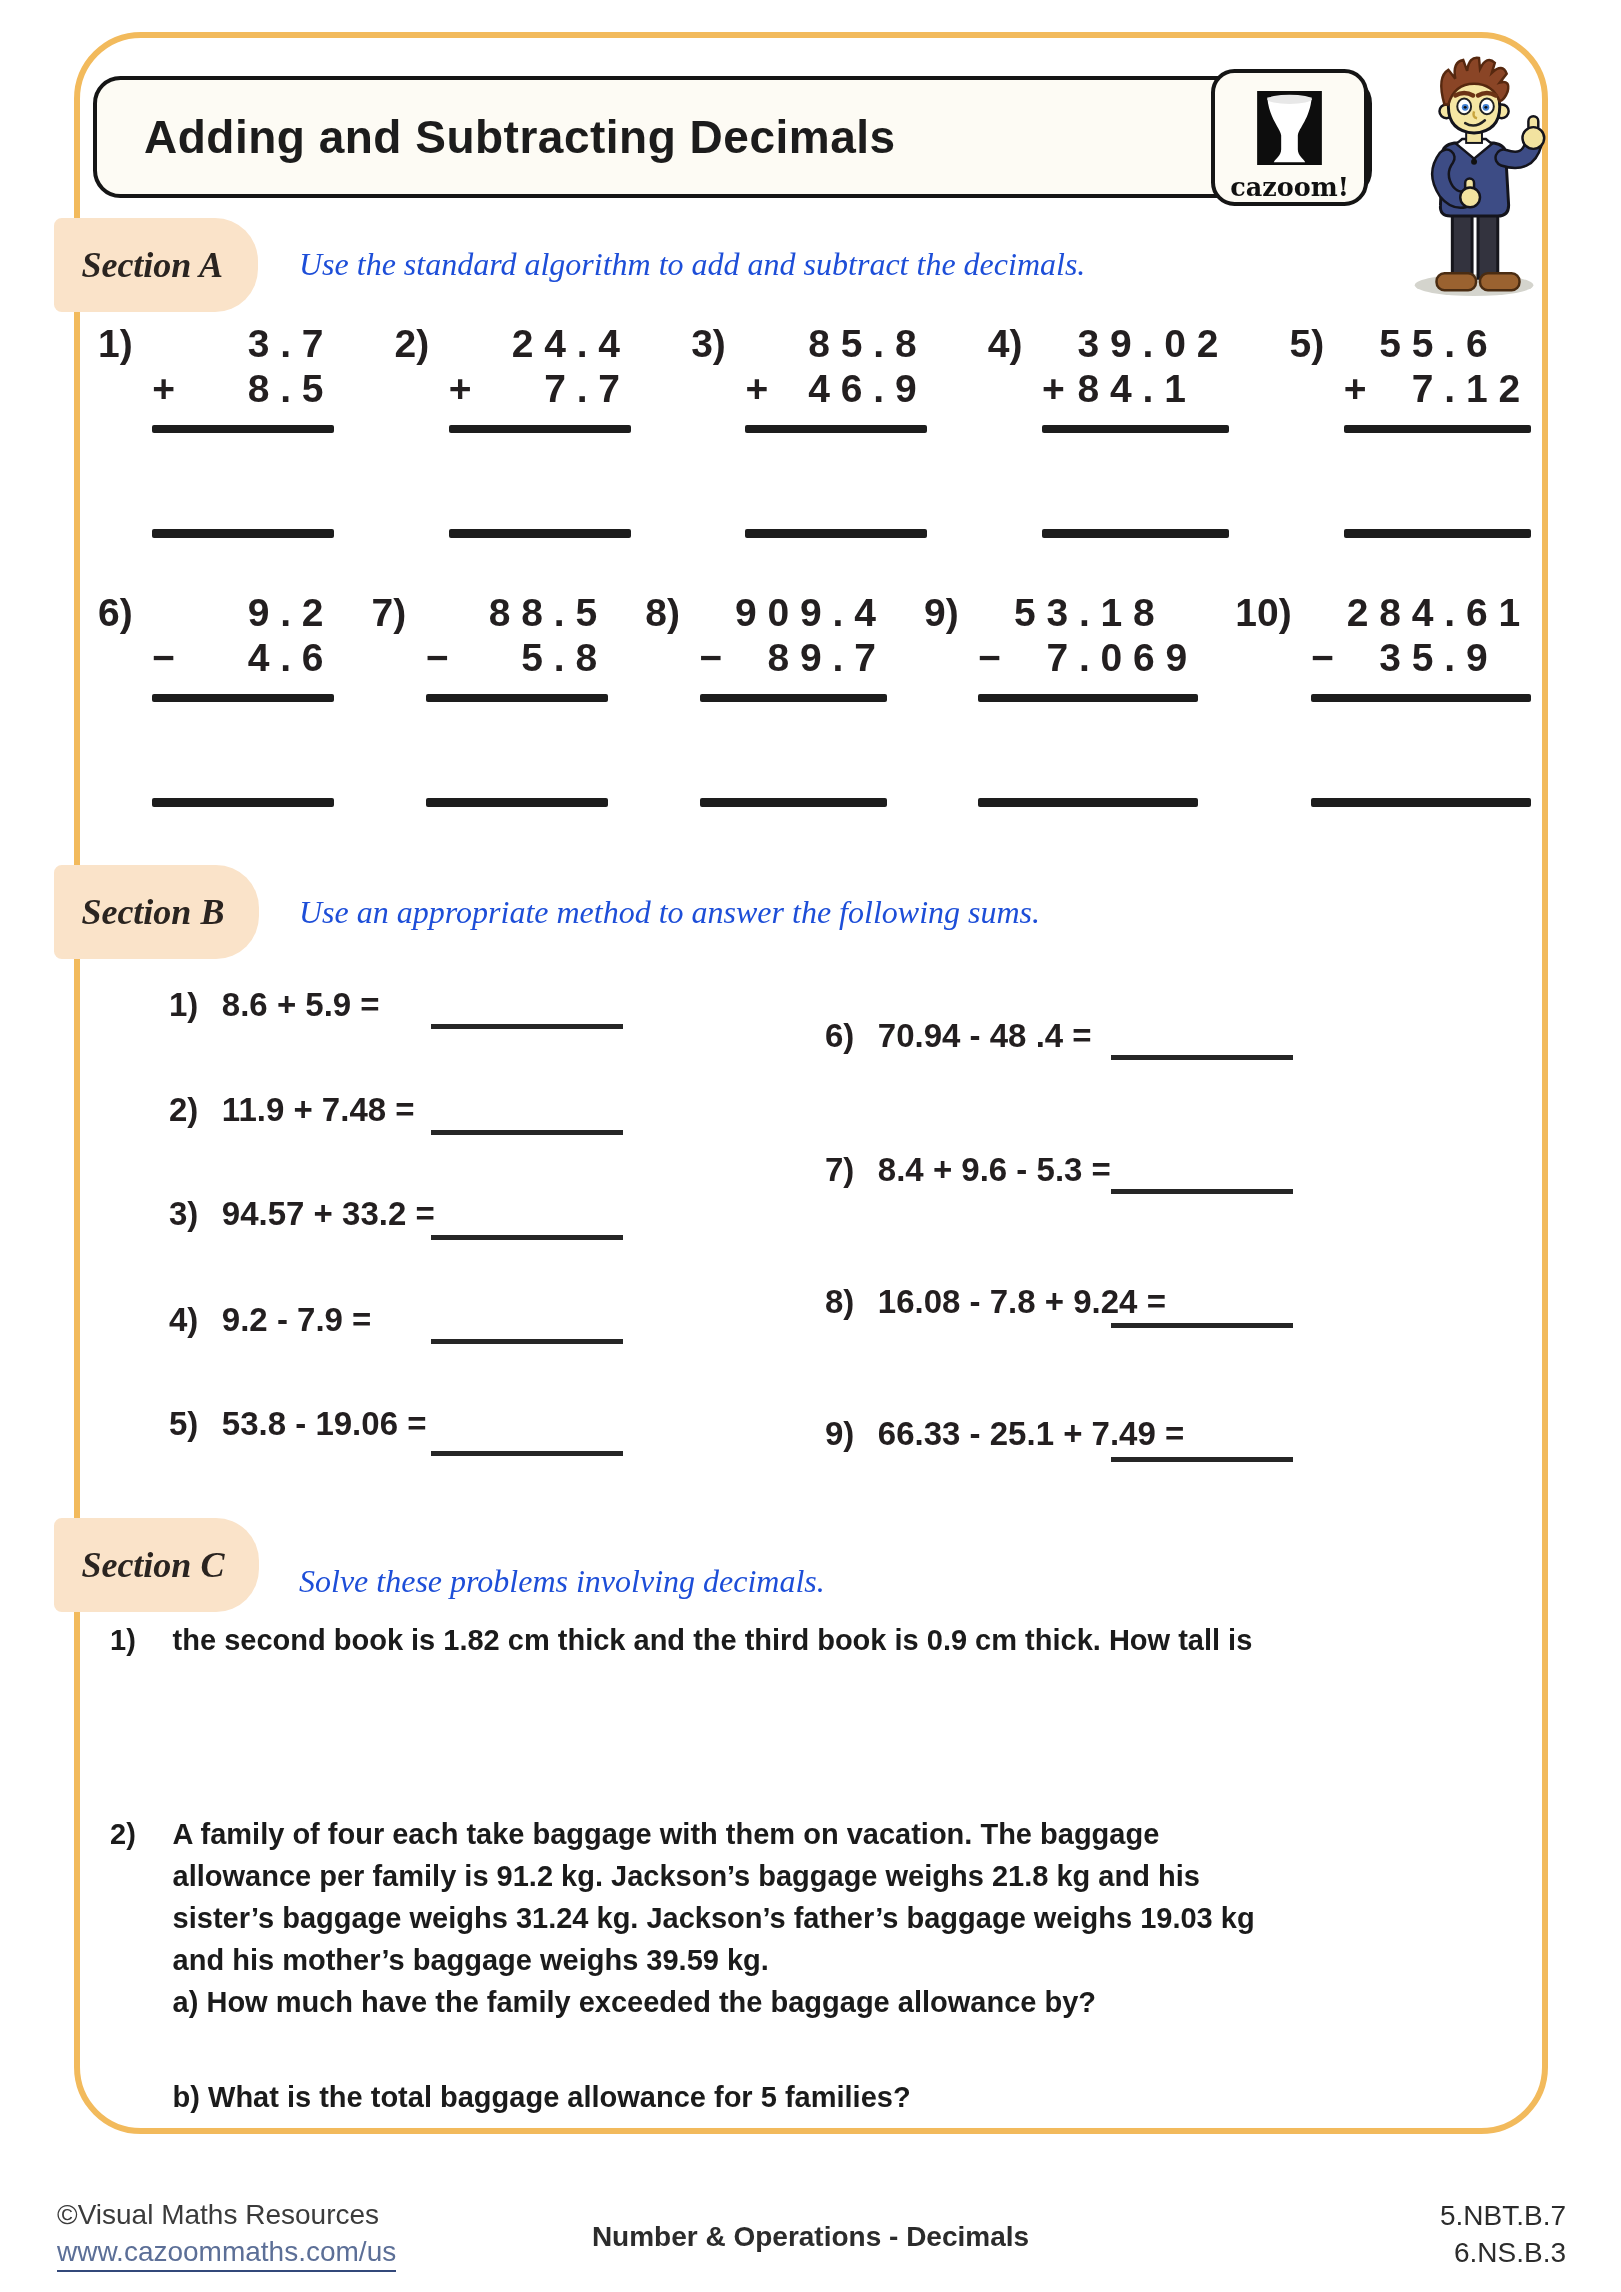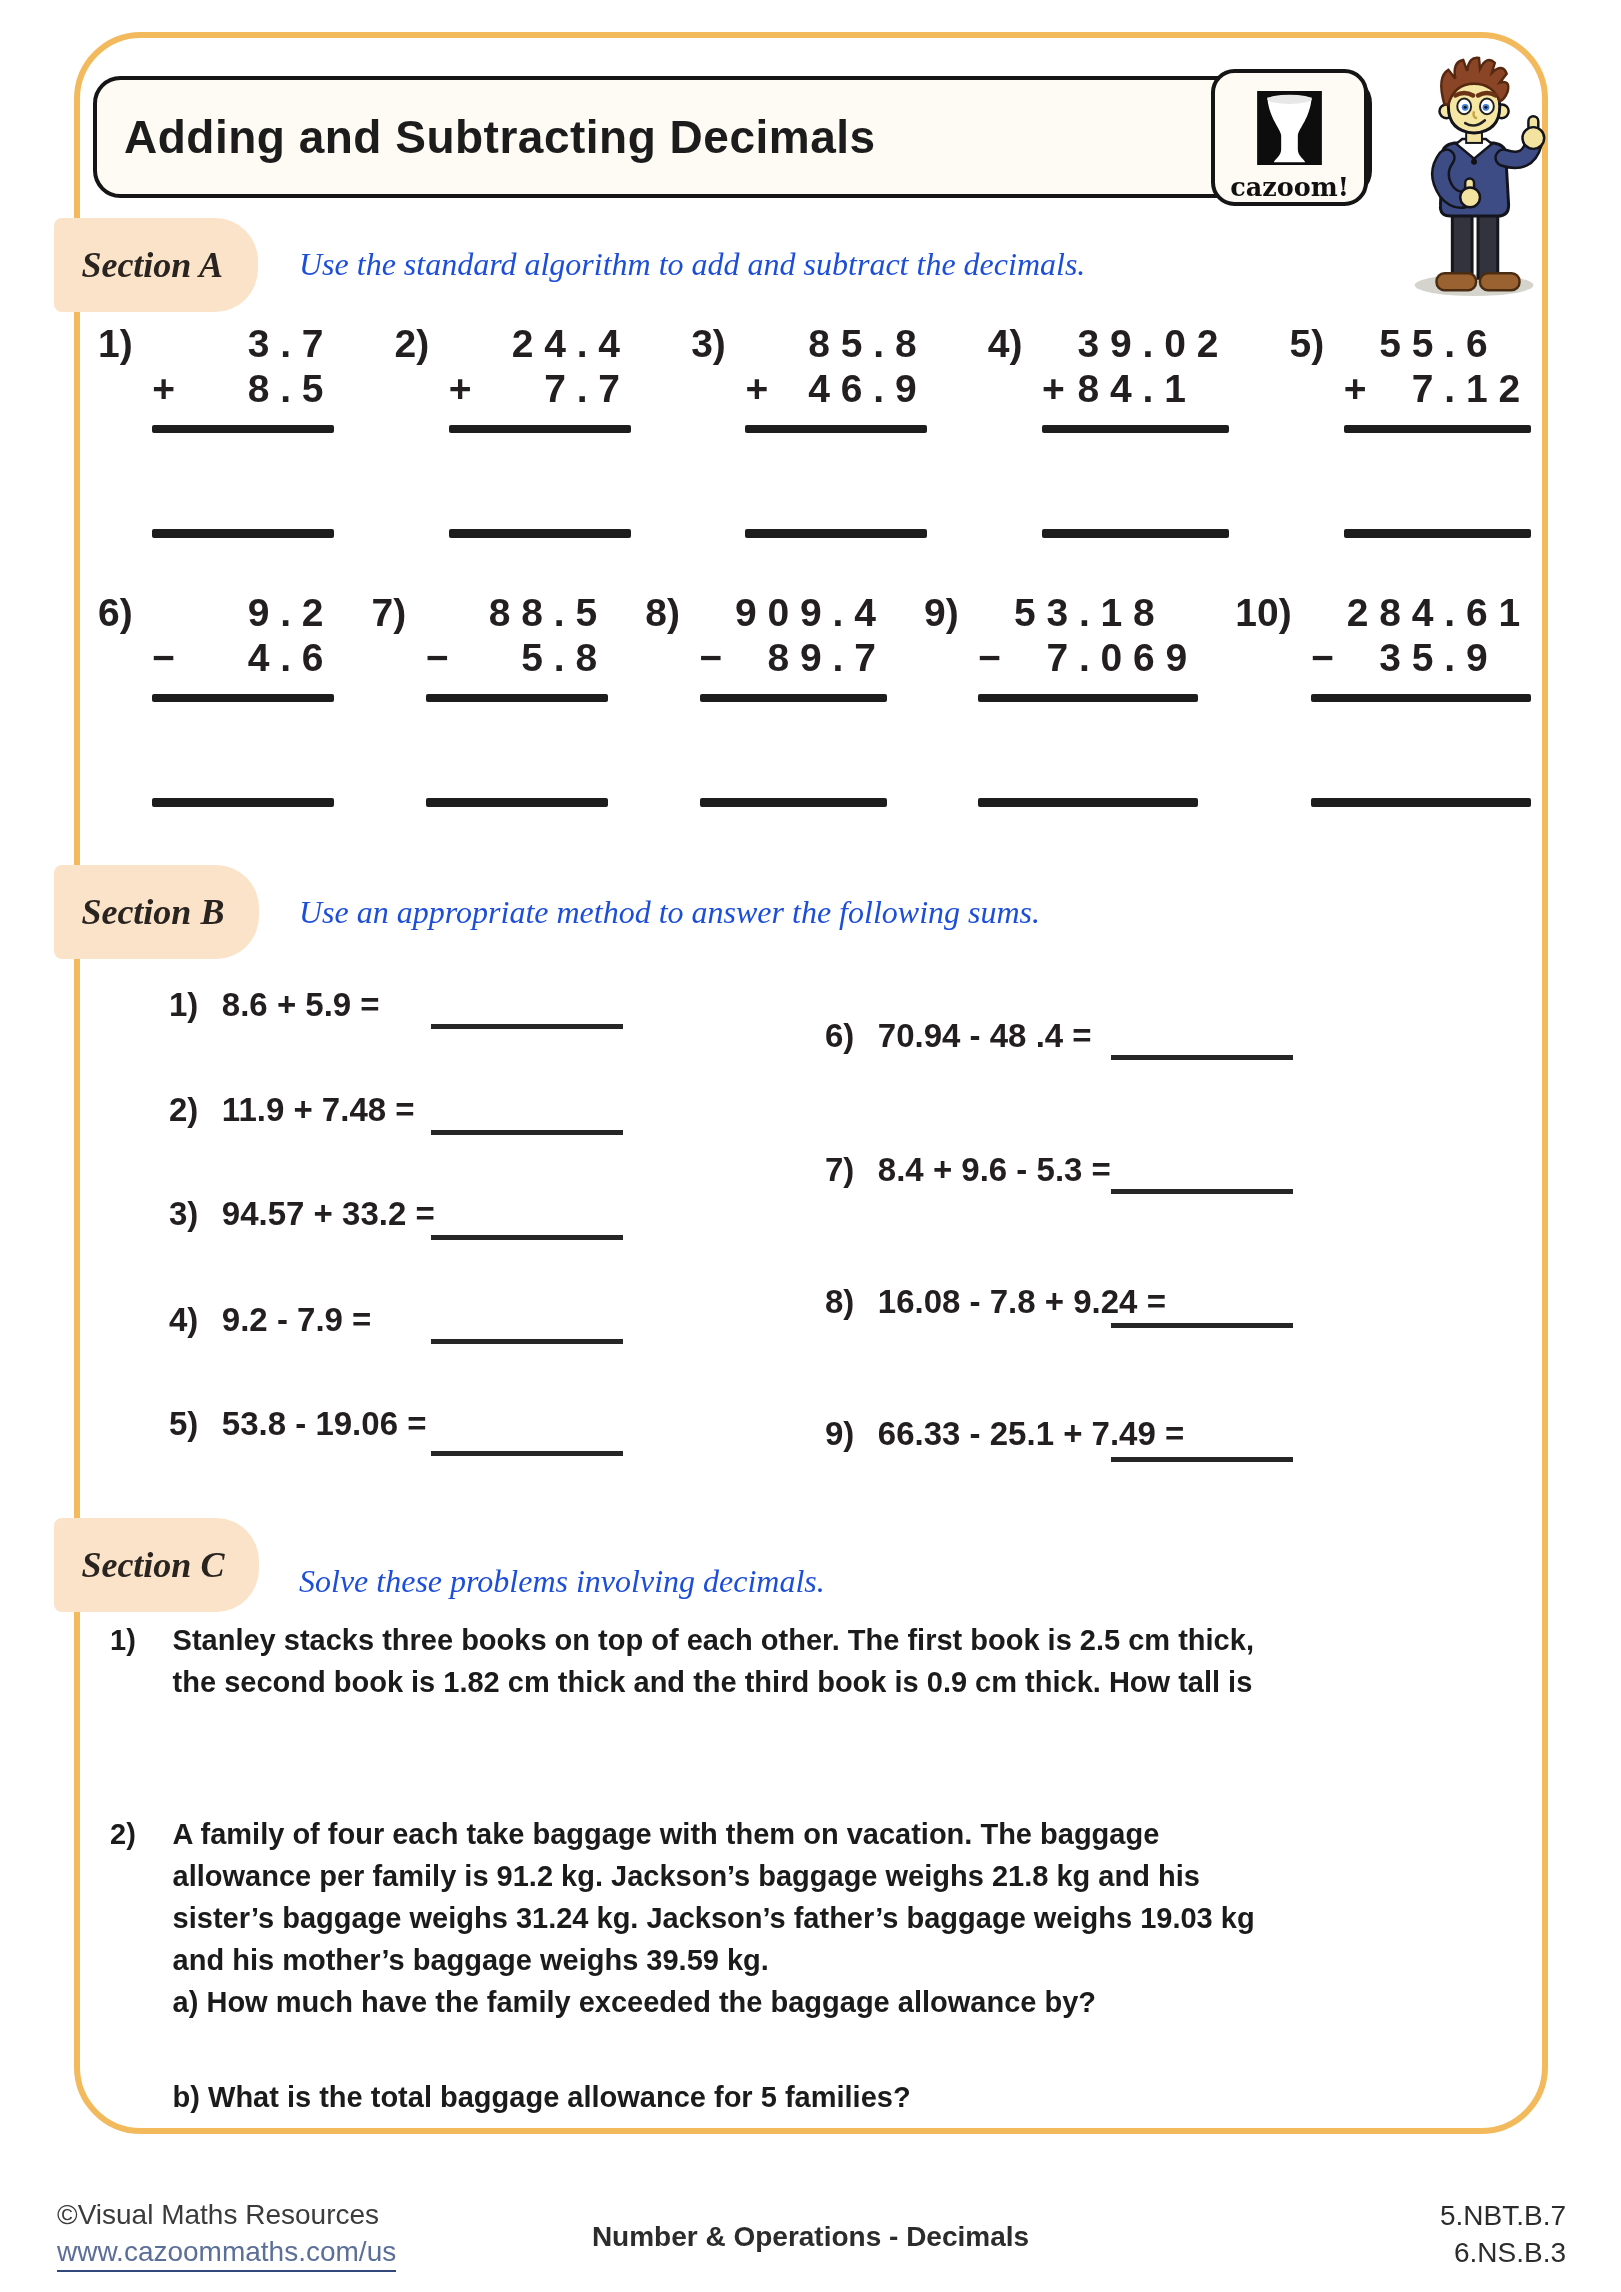--- a/index.html
+++ b/index.html
@@ -9,21 +9,21 @@
   }
   
   .frame{
     position:absolute;left:74px;top:32px;width:1462px;height:2090px;
     border:6.9px solid #F2BA5C;border-radius:67px;background:#ffffff;
   }
   
   .title-box{
     position:absolute;left:93px;top:76px;width:1279px;height:122px;
     background:#FDFBF4;border:4.9px solid #151515;border-radius:27.4px;
-    display:flex;align-items:center;box-sizing:border-box;padding-left:27px;z-index:2;
+    display:flex;align-items:center;box-sizing:border-box;padding-left:47px;z-index:2;
   }
   .page-title{font-size:46px;font-weight:bold;letter-spacing:0.5px;color:#1c1c1c;}
   .logo-box{
     position:absolute;left:1211px;top:69px;width:157px;height:137px;
     background:#FDFBF4;border:4.9px solid #151515;border-radius:23.5px;
     display:flex;flex-direction:column;align-items:center;justify-content:flex-end;
     box-sizing:border-box;z-index:3;
   }
   .logo-text{font-family:"DejaVu Serif",serif;font-weight:bold;font-size:25.5px;margin-top:2.9px;color:#111;}
   .character{position:absolute;left:1390px;top:55px;width:178px;height:247px;z-index:4;}
@@ -331,21 +331,20 @@
 <div class="bline bline-r bl9"></div>
 
 <div class="sec-label sec-c-label">
   <span>Section C</span>
 </div>
 <div class="instruction ins-c">Solve these problems involving decimals.</div>
 
 <div class="cprob c1">
   <span class="cnum">1)</span>
   <div class="ctext">
-    <div>Stanley stacks three books on top of each other. The first book is 2.5 cm thick,</div>
     <div>the second book is 1.82 cm thick and the third book is 0.9 cm thick. How tall is</div>
   </div>
 </div>
 
 <div class="cprob c2">
   <span class="cnum">2)</span>
   <div class="ctext">
     <div>A family of four each take baggage with them on vacation. The baggage</div>
     <div>allowance per family is 91.2 kg. Jackson’s baggage weighs 21.8 kg and his</div>
     <div>sister’s baggage weighs 31.24 kg. Jackson’s father’s baggage weighs 19.03 kg</div>

